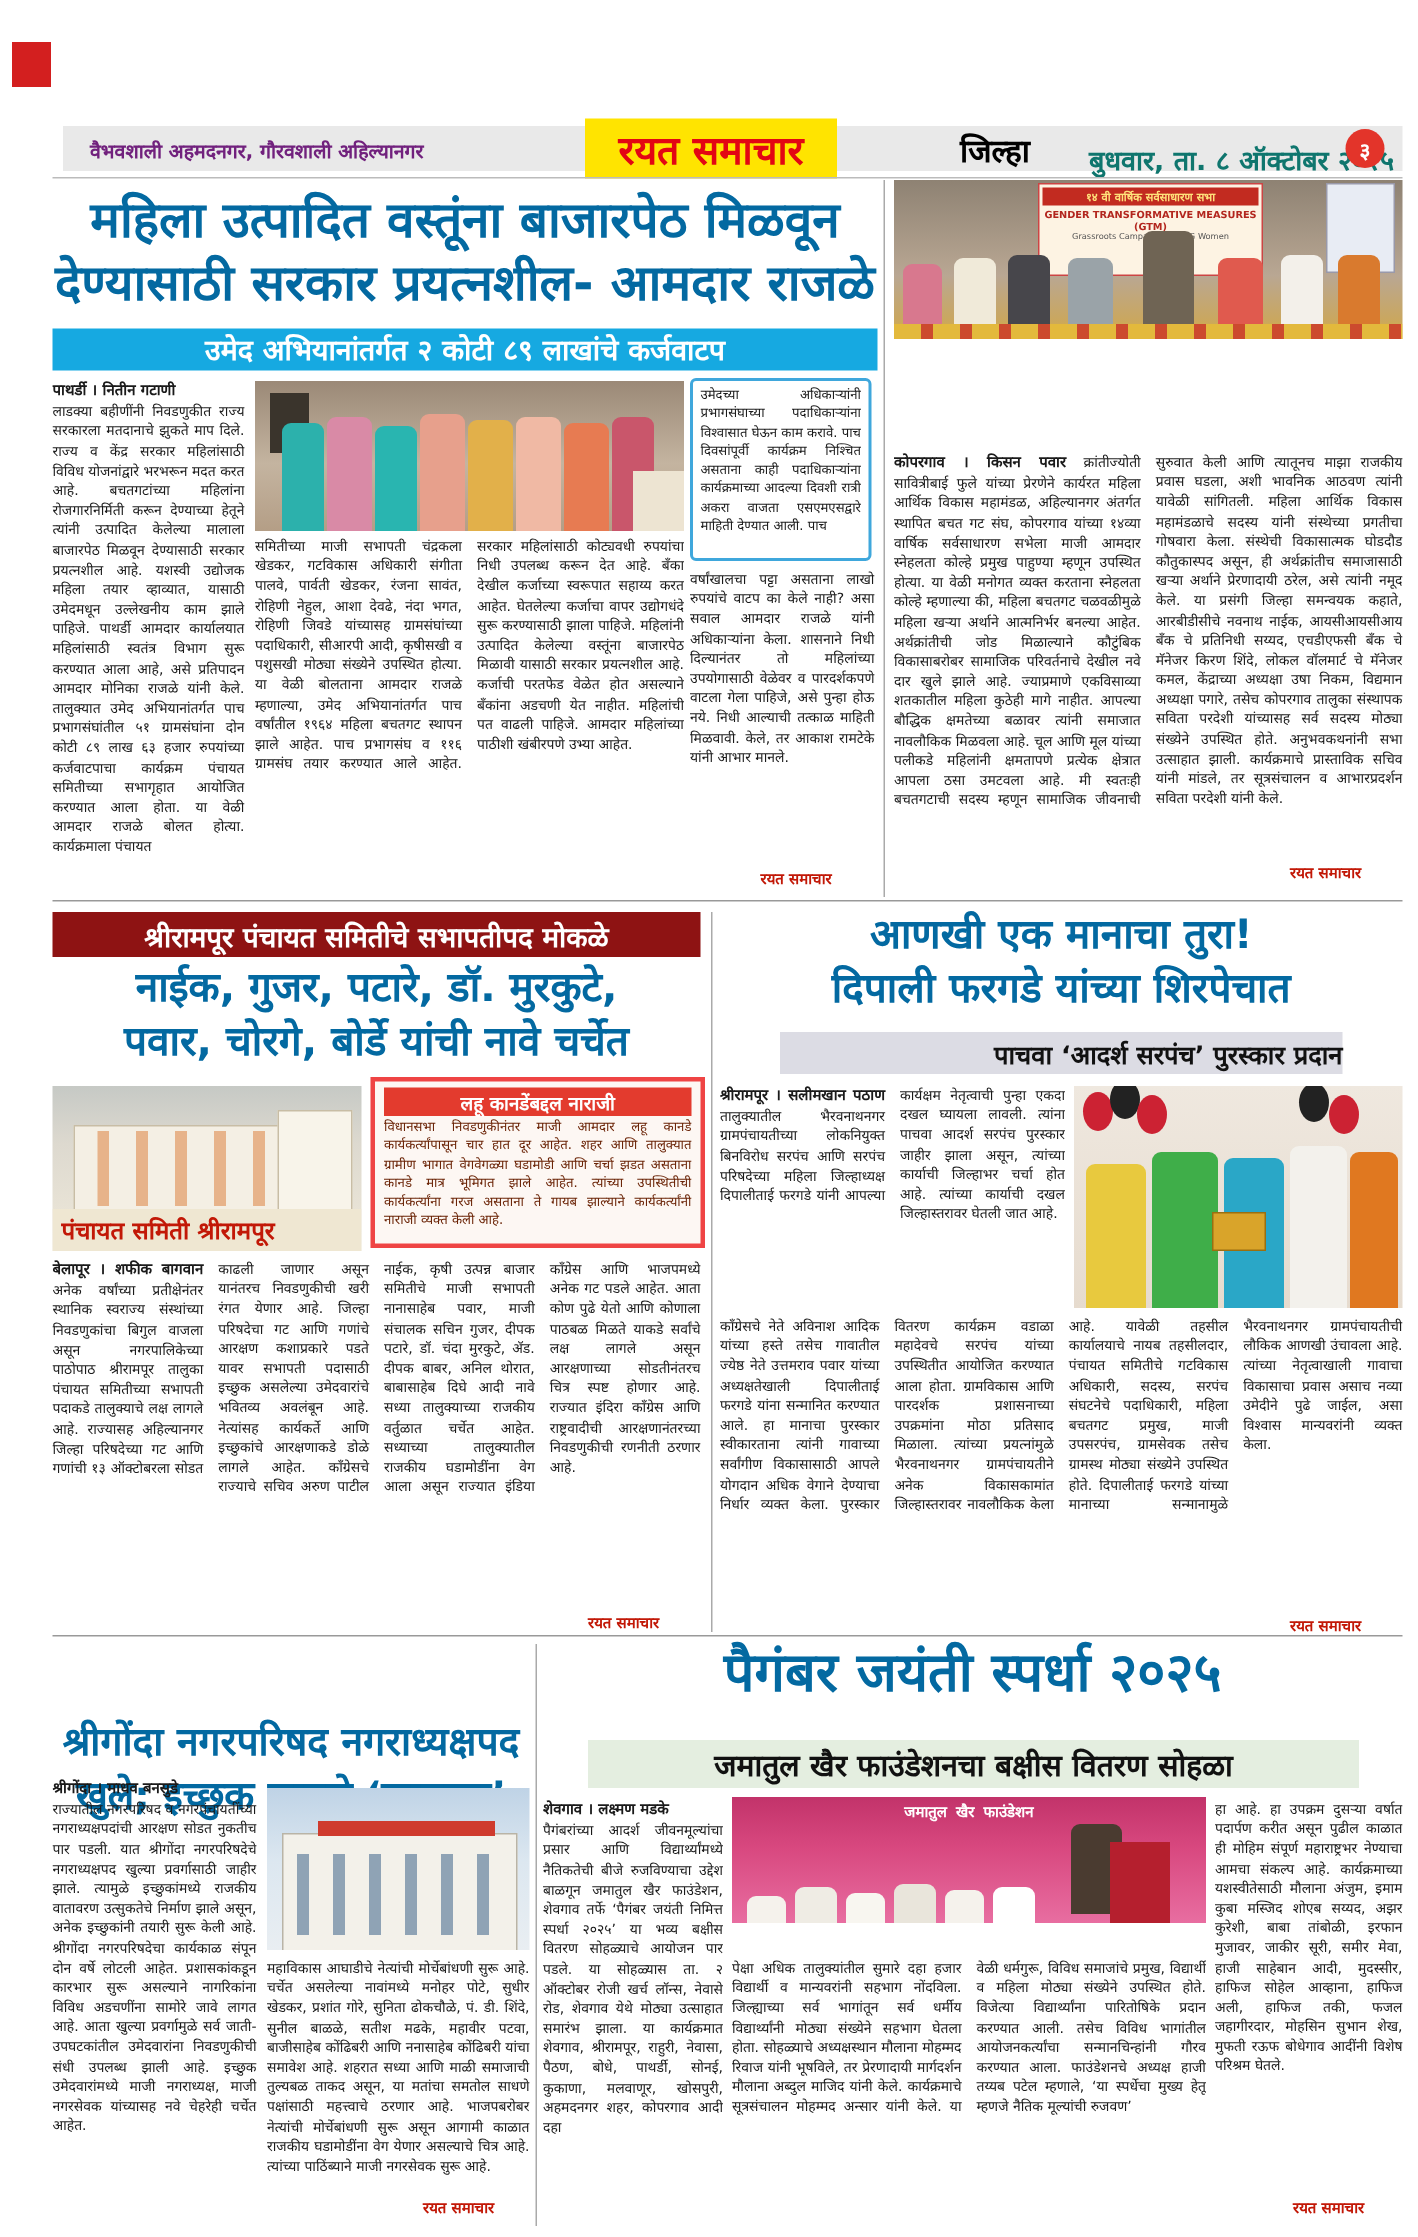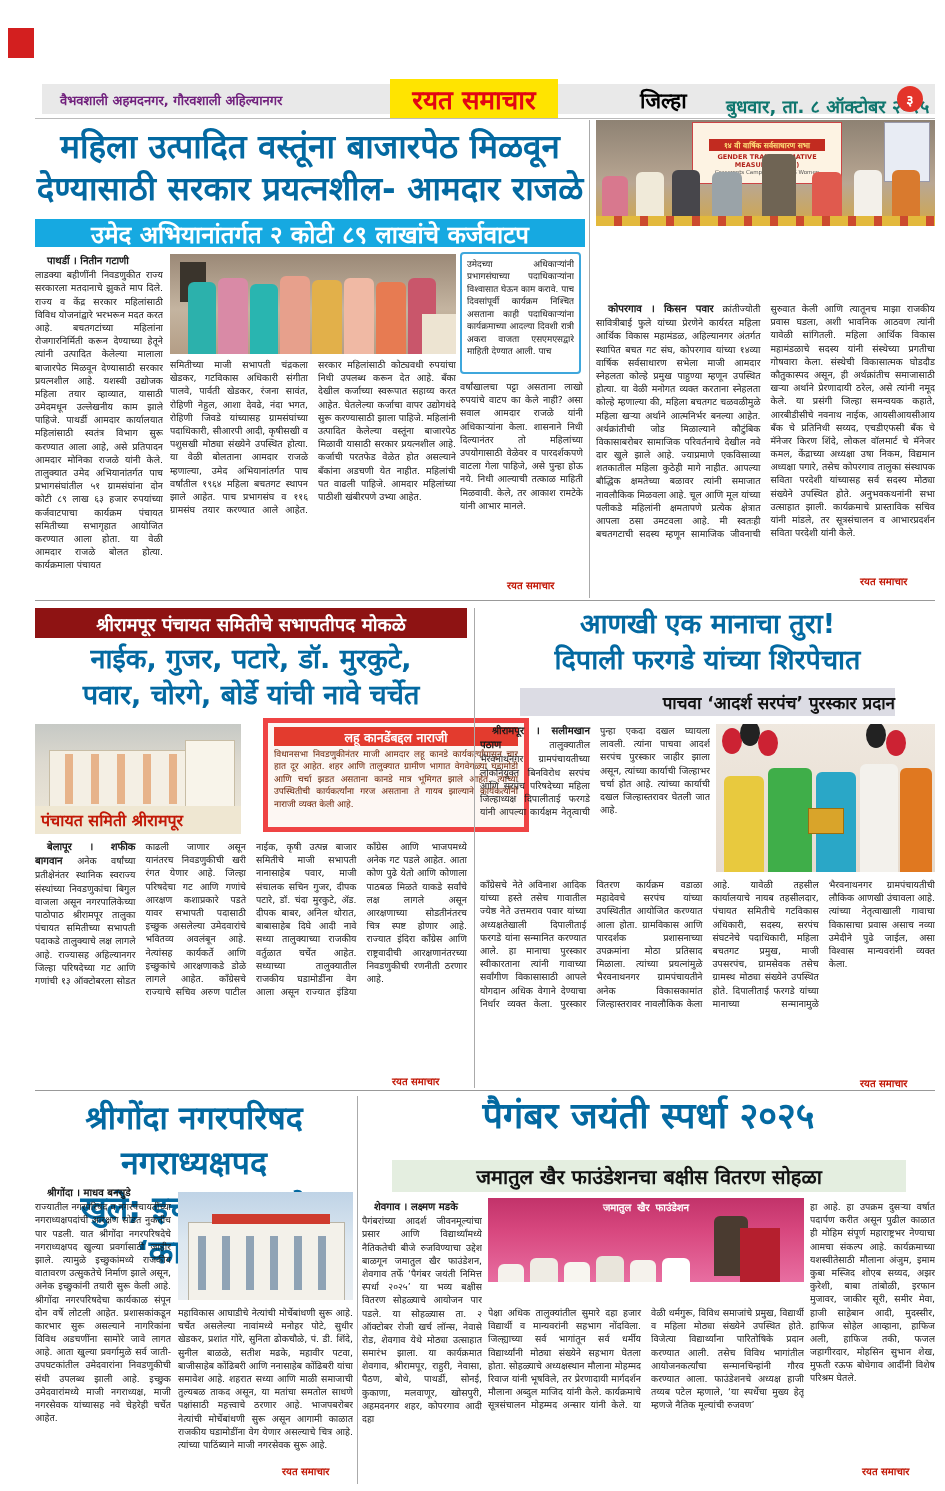--- a/index.html
+++ b/index.html
@@ -1,20 +1,20 @@
 <!DOCTYPE html>
 <html><head>
 <meta charset="utf-8">
 <style>
   html,body{margin:0;padding:0;background:#ffffff;}
   .page{position:relative;width:945px;height:1491px;background:#ffffff;overflow:hidden;
         font-family:"DejaVu Sans","Liberation Sans",sans-serif;color:#111;}
   .abs{position:absolute;}
   .body-text{font-size:9.3px;line-height:1.42;text-align:justify;color:#1a1a1a;overflow:hidden;}
-  .byline{font-weight:bold;font-size:10px;margin-left:12px;}
+  .byline{font-weight:bold;font-size:10px;}
   .cols2{columns:2;column-gap:10px;}
   .cols4{columns:4;column-gap:10px;}
   .headline{font-weight:bold;text-align:center;color:#0369a1;}
   .endtag{position:absolute;font-size:10px;font-weight:bold;color:#c21807;background:#fff;padding:0 2px;}
   .hrule{position:absolute;background:#888;height:1px;}
   .vrule{position:absolute;background:#aaa;width:1px;}
   .photo{position:absolute;overflow:hidden;}
   .fig{border-radius:6px 6px 0 0;}
   .tinytext{color:#ffe27a;font-weight:bold;text-align:center;}
 </style>
@@ -35,21 +35,21 @@
   <div class="abs" style="left:897px;top:86px;width:26px;height:26px;border-radius:50%;background:#e3342a;display:flex;align-items:center;justify-content:center;">
     <span style="color:#fff;font-size:14px;font-weight:bold;">३</span>
   </div>
   <div class="hrule" style="left:35px;top:118px;width:900px;background:#bbb;"></div>
 
   <div class="abs headline" style="left:35px;top:126px;width:550px;font-size:33px;line-height:1.28;">
     <div>महिला उत्पादित वस्तूंना बाजारपेठ मिळवून</div>
     <div>देण्यासाठी सरकार प्रयत्नशील- आमदार राजळे</div>
   </div>
   <div class="abs" style="left:35px;top:219px;width:550px;height:28px;background:#16a9e1;display:flex;align-items:center;justify-content:center;">
-    <span style="color:#fff;font-size:24px;font-weight:bold;">उमेद अभियानांतर्गत २ कोटी ८९ लाखांचे कर्जवाटप</span>
+    <span style="color:#fff;font-size:19px;font-weight:bold;">उमेद अभियानांतर्गत २ कोटी ८९ लाखांचे कर्जवाटप</span>
   </div>
 
   <div class="abs body-text" style="left:35px;top:254px;width:128px;height:338px;">
     <span class="byline">पाथर्डी । नितीन गटाणी</span><br>
     <span>लाडक्या बहीणींनी निवडणुकीत राज्य सरकारला मतदानाचे झुकते माप दिले. राज्य व केंद्र सरकार महिलांसाठी विविध योजनांद्वारे भरभरून मदत करत आहे. बचतगटांच्या महिलांना रोजगारनिर्मिती करून देण्याच्या हेतूने त्यांनी उत्पादित केलेल्या मालाला बाजारपेठ मिळवून देण्यासाठी सरकार प्रयत्नशील आहे. यशस्वी उद्योजक महिला तयार व्हाव्यात, यासाठी उमेदमधून उल्लेखनीय काम झाले पाहिजे. पाथर्डी आमदार कार्यालयात महिलांसाठी स्वतंत्र विभाग सुरू करण्यात आला आहे, असे प्रतिपादन आमदार मोनिका राजळे यांनी केले. तालुक्यात उमेद अभियानांतर्गत पाच प्रभागसंघांतील ५१ ग्रामसंघांना दोन कोटी ८९ लाख ६३ हजार रुपयांच्या कर्जवाटपाचा कार्यक्रम पंचायत समितीच्या सभागृहात आयोजित करण्यात आला होता. या वेळी आमदार राजळे बोलत होत्या. कार्यक्रमाला पंचायत</span>
   </div>
 
   <div class="photo" style="left:170px;top:254px;width:286px;height:100px;background:linear-gradient(180deg,#9b8977 0%,#c4b4a0 55%,#b49e86 100%);">
     <div class="abs" style="left:10px;top:8px;width:26px;height:40px;background:#3a342c;"></div>
     <div class="abs fig" style="left:18px;top:28px;width:28px;height:72px;background:#2cb1ac;"></div>
@@ -67,21 +67,21 @@
     <div class="body-text" style="font-size:8.8px;height:108px;">उमेदच्या अधिकाऱ्यांनी प्रभागसंघाच्या पदाधिकाऱ्यांना विश्वासात घेऊन काम करावे. पाच दिवसांपूर्वी कार्यक्रम निश्चित असताना काही पदाधिकाऱ्यांना कार्यक्रमाच्या आदल्या दिवशी रात्री अकरा वाजता एसएमएसद्वारे माहिती देण्यात आली. पाच</div>
   </div>
 
   <div class="abs body-text cols2" style="left:170px;top:358px;width:286px;height:234px;">समितीच्या माजी सभापती चंद्रकला खेडकर, गटविकास अधिकारी संगीता पालवे, पार्वती खेडकर, रंजना सावंत, रोहिणी नेहुल, आशा देवढे, नंदा भगत, रोहिणी जिवडे यांच्यासह ग्रामसंघांच्या पदाधिकारी, सीआरपी आदी, कृषीसखी व पशुसखी मोठ्या संख्येने उपस्थित होत्या. या वेळी बोलताना आमदार राजळे म्हणाल्या, उमेद अभियानांतर्गत पाच वर्षांतील १९६४ महिला बचतगट स्थापन झाले आहेत. पाच प्रभागसंघ व ११६ ग्रामसंघ तयार करण्यात आले आहेत. सरकार महिलांसाठी कोट्यवधी रुपयांचा निधी उपलब्ध करून देत आहे. बँका देखील कर्जाच्या स्वरूपात सहाय्य करत आहेत. घेतलेल्या कर्जाचा वापर उद्योगधंदे सुरू करण्यासाठी झाला पाहिजे. महिलांनी उत्पादित केलेल्या वस्तूंना बाजारपेठ मिळावी यासाठी सरकार प्रयत्नशील आहे. कर्जाची परतफेड वेळेत होत असल्याने बँकांना अडचणी येत नाहीत. महिलांची पत वाढली पाहिजे. आमदार महिलांच्या पाठीशी खंबीरपणे उभ्या आहेत.</div>
   <div class="abs body-text" style="left:460px;top:380px;width:123px;height:212px;">वर्षांखालचा पट्टा असताना लाखो रुपयांचे वाटप का केले नाही? असा सवाल आमदार राजळे यांनी अधिकाऱ्यांना केला. शासनाने निधी दिल्यानंतर तो महिलांच्या उपयोगासाठी वेळेवर व पारदर्शकपणे वाटला गेला पाहिजे, असे पुन्हा होऊ नये. निधी आल्याची तत्काळ माहिती मिळवावी. केले, तर आकाश रामटेके यांनी आभार मानले.</div>
   <div class="endtag" style="left:505px;top:578px;">रयत समाचार</div>
 
   <div class="vrule" style="left:589px;top:120px;height:478px;"></div>
 
   <div class="photo" style="left:596px;top:120px;width:339px;height:106px;background:linear-gradient(180deg,#8e8273 0%,#b9a793 60%,#caa75f 88%,#d8b23c 100%);">
-    <div class="abs" style="left:96px;top:2px;width:150px;height:62px;background:#fdf3e3;border:1px solid #cc4444;padding:16px;box-sizing:border-box;">
+    <div class="abs" style="left:96px;top:2px;width:150px;height:62px;background:#fdf3e3;border:1px solid #cc4444;padding:2px;box-sizing:border-box;">
       <div style="background:#c22b20;padding:1px 0;">
           <div class="tinytext" style="font-size:7.5px;">१४ वी वार्षिक सर्वसाधारण सभा</div>
         </div>
       <div style="font-size:6.5px;font-weight:bold;color:#b3261e;text-align:center;margin-top:2px;">GENDER TRANSFORMATIVE MEASURES (GTM)</div>
       <div style="font-size:5.5px;color:#555;text-align:center;">Grassroots Campaign for SHG Women</div>
     </div>
     <div class="abs" style="left:288px;top:2px;width:44px;height:58px;background:#e8ecf4;border:1px solid #99a;"></div>
     <div class="abs fig" style="left:6px;top:56px;width:26px;height:50px;background:#d8788e;"></div>
     <div class="abs fig" style="left:40px;top:52px;width:28px;height:54px;background:#f0ead9;"></div>
     <div class="abs fig" style="left:76px;top:50px;width:28px;height:56px;background:#47464b;"></div>
@@ -111,21 +111,21 @@
 
   <div class="photo" style="left:35px;top:724px;width:206px;height:110px;background:linear-gradient(180deg,#c6c9c5 0%,#ddd9cf 35%,#efe9da 100%);">
     <div class="abs" style="left:14px;top:26px;width:178px;height:56px;background:#f4efe4;border:1px solid #c8bda5;"></div>
     <div class="abs" style="left:30px;top:30px;width:120px;height:50px;background:repeating-linear-gradient(90deg,#e7b38a 0 8px,#f4efe4 8px 26px);"></div>
     <div class="abs" style="left:150px;top:16px;width:48px;height:66px;background:#f8f4ea;border:1px solid #c8bda5;"></div>
     <div class="abs" style="left:0;top:82px;width:206px;height:28px;background:#efe7d2;display:flex;align-items:center;">
       <span style="color:#c21807;font-weight:bold;font-size:16px;padding-left:6px;">पंचायत समिती श्रीरामपूर</span>
     </div>
   </div>
 
-  <div class="abs" style="left:247px;top:718px;width:266px;height:114px;border:5px solid #ef4444;background:#fdf7f3;box-sizing:border-box;margin-left:16px;">
+  <div class="abs" style="left:247px;top:718px;width:223px;height:114px;border:3px solid #ef4444;background:#fdf7f3;box-sizing:border-box;">
     <div style="background:#e33b2e;margin:4px 6px 2px 6px;text-align:center;">
       <span style="color:#fff;font-weight:bold;font-size:12.5px;">लहू कानडेंबद्दल नाराजी</span>
     </div>
     <div class="body-text" style="font-size:8.8px;color:#6b2407;margin:2px 6px;height:82px;">विधानसभा निवडणुकीनंतर माजी आमदार लहू कानडे कार्यकर्त्यांपासून चार हात दूर आहेत. शहर आणि तालुक्यात ग्रामीण भागात वेगवेगळ्या घडामोडी आणि चर्चा झडत असताना कानडे मात्र भूमिगत झाले आहेत. त्यांच्या उपस्थितीची कार्यकर्त्यांना गरज असताना ते गायब झाल्याने कार्यकर्त्यांनी नाराजी व्यक्त केली आहे.</div>
   </div>
 
   <div class="abs body-text cols4" style="left:35px;top:840px;width:432px;height:246px;">
     <span class="byline">बेलापूर । शफीक बागवान</span>
     <span>अनेक वर्षांच्या प्रतीक्षेनंतर स्थानिक स्वराज्य संस्थांच्या निवडणुकांचा बिगुल वाजला असून नगरपालिकेच्या पाठोपाठ श्रीरामपूर तालुका पंचायत समितीच्या सभापती पदाकडे तालुक्याचे लक्ष लागले आहे. राज्यासह अहिल्यानगर जिल्हा परिषदेच्या गट आणि गणांची १३ ऑक्टोबरला सोडत काढली जाणार असून यानंतरच निवडणुकीची खरी रंगत येणार आहे. जिल्हा परिषदेचा गट आणि गणांचे आरक्षण कशाप्रकारे पडते यावर सभापती पदासाठी इच्छुक असलेल्या उमेदवारांचे भवितव्य अवलंबून आहे. नेत्यांसह कार्यकर्ते आणि इच्छुकांचे आरक्षणाकडे डोळे लागले आहेत. काँग्रेसचे राज्याचे सचिव अरुण पाटील नाईक, कृषी उत्पन्न बाजार समितीचे माजी सभापती नानासाहेब पवार, माजी संचालक सचिन गुजर, दीपक पटारे, डॉ. चंदा मुरकुटे, ॲड. दीपक बाबर, अनिल थोरात, बाबासाहेब दिघे आदी नावे सध्या तालुक्याच्या राजकीय वर्तुळात चर्चेत आहेत. सध्याच्या तालुक्यातील राजकीय घडामोडींना वेग आला असून राज्यात इंडिया काँग्रेस आणि भाजपमध्ये अनेक गट पडले आहेत. आता कोण पुढे येतो आणि कोणाला पाठबळ मिळते याकडे सर्वांचे लक्ष लागले असून आरक्षणाच्या सोडतीनंतरच चित्र स्पष्ट होणार आहे. राज्यात इंदिरा काँग्रेस आणि राष्ट्रवादीची आरक्षणानंतरच्या निवडणुकीची रणनीती ठरणार आहे.</span>
   </div>
@@ -158,21 +158,21 @@
     <div class="abs fig" style="left:144px;top:40px;width:38px;height:108px;background:#f3f1ec;"></div>
     <div class="abs fig" style="left:184px;top:44px;width:32px;height:104px;background:#e07820;"></div>
     <div class="abs" style="left:92px;top:84px;width:34px;height:24px;background:#d9a42a;border:1px solid #9a6f10;"></div>
   </div>
 
   <div class="abs body-text cols4" style="left:480px;top:878px;width:455px;height:200px;">काँग्रेसचे नेते अविनाश आदिक यांच्या हस्ते तसेच गावातील ज्येष्ठ नेते उत्तमराव पवार यांच्या अध्यक्षतेखाली दिपालीताई फरगडे यांना सन्मानित करण्यात आले. हा मानाचा पुरस्कार स्वीकारताना त्यांनी गावाच्या सर्वांगीण विकासासाठी आपले योगदान अधिक वेगाने देण्याचा निर्धार व्यक्त केला. पुरस्कार वितरण कार्यक्रम वडाळा महादेवचे सरपंच यांच्या उपस्थितीत आयोजित करण्यात आला होता. ग्रामविकास आणि पारदर्शक प्रशासनाच्या उपक्रमांना मोठा प्रतिसाद मिळाला. त्यांच्या प्रयत्नांमुळे भैरवनाथनगर ग्रामपंचायतीने अनेक विकासकामांत जिल्हास्तरावर नावलौकिक केला आहे. यावेळी तहसील कार्यालयाचे नायब तहसीलदार, पंचायत समितीचे गटविकास अधिकारी, सदस्य, सरपंच संघटनेचे पदाधिकारी, महिला बचतगट प्रमुख, माजी उपसरपंच, ग्रामसेवक तसेच ग्रामस्थ मोठ्या संख्येने उपस्थित होते. दिपालीताई फरगडे यांच्या मानाच्या सन्मानामुळे भैरवनाथनगर ग्रामपंचायतीची लौकिक आणखी उंचावला आहे. त्यांच्या नेतृत्वाखाली गावाचा विकासाचा प्रवास असाच नव्या उमेदीने पुढे जाईल, असा विश्वास मान्यवरांनी व्यक्त केला.</div>
   <div class="endtag" style="left:858px;top:1076px;">रयत समाचार</div>
 
   <div class="hrule" style="left:35px;top:1090px;width:900px;background:#999;"></div>
 
-  <div class="abs headline" style="left:35px;top:1096px;width:318px;font-size:32px;line-height:1.4;">
+  <div class="abs headline" style="left:35px;top:1144px;width:318px;font-size:26px;line-height:1.4;">
     <div>श्रीगोंदा नगरपरिषद नगराध्यक्षपद</div>
     <div>खुले; इच्छुक लागले ‘कामाला’</div>
   </div>
   <div class="abs body-text" style="left:35px;top:1186px;width:136px;height:292px;">
     <span class="byline">श्रीगोंदा । माधव बनसुडे</span><br>
     <span>राज्यातील नगरपरिषद व नगरपंचायतींच्या नगराध्यक्षपदांची आरक्षण सोडत नुकतीच पार पडली. यात श्रीगोंदा नगरपरिषदेचे नगराध्यक्षपद खुल्या प्रवर्गासाठी जाहीर झाले. त्यामुळे इच्छुकांमध्ये राजकीय वातावरण उत्सुकतेचे निर्माण झाले असून, अनेक इच्छुकांनी तयारी सुरू केली आहे. श्रीगोंदा नगरपरिषदेचा कार्यकाळ संपून दोन वर्षे लोटली आहेत. प्रशासकांकडून कारभार सुरू असल्याने नागरिकांना विविध अडचणींना सामोरे जावे लागत आहे. आता खुल्या प्रवर्गामुळे सर्व जाती-उपघटकांतील उमेदवारांना निवडणुकीची संधी उपलब्ध झाली आहे. इच्छुक उमेदवारांमध्ये माजी नगराध्यक्ष, माजी नगरसेवक यांच्यासह नवे चेहरेही चर्चेत आहेत.</span>
   </div>
 
   <div class="photo" style="left:178px;top:1192px;width:175px;height:108px;background:linear-gradient(180deg,#bfd3e6 0%,#dce7f0 45%,#e9eef2 100%);">
     <div class="abs" style="left:10px;top:30px;width:155px;height:78px;background:#f3f1ea;border:1px solid #b9b4a6;"></div>

